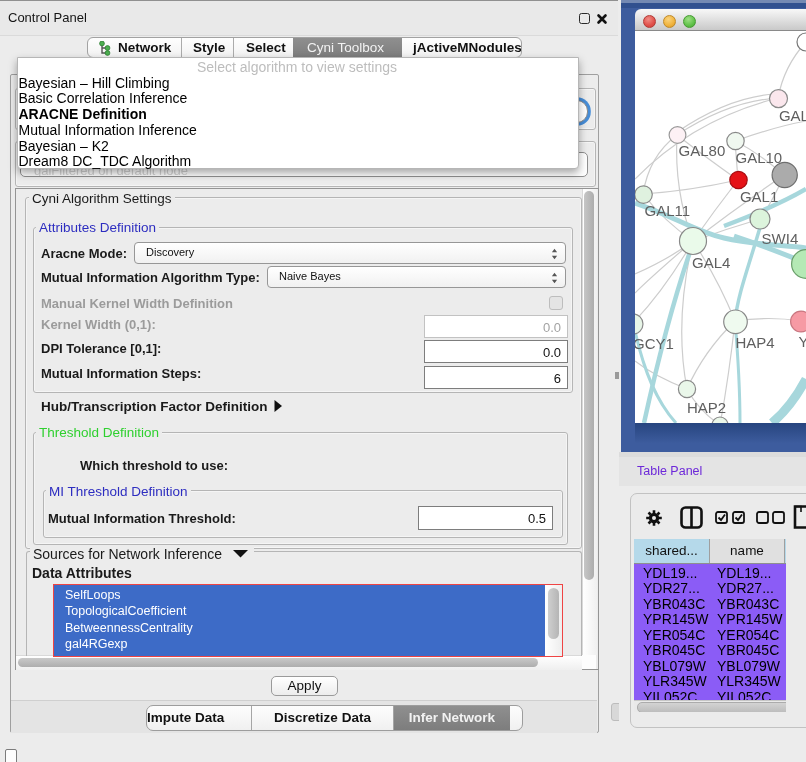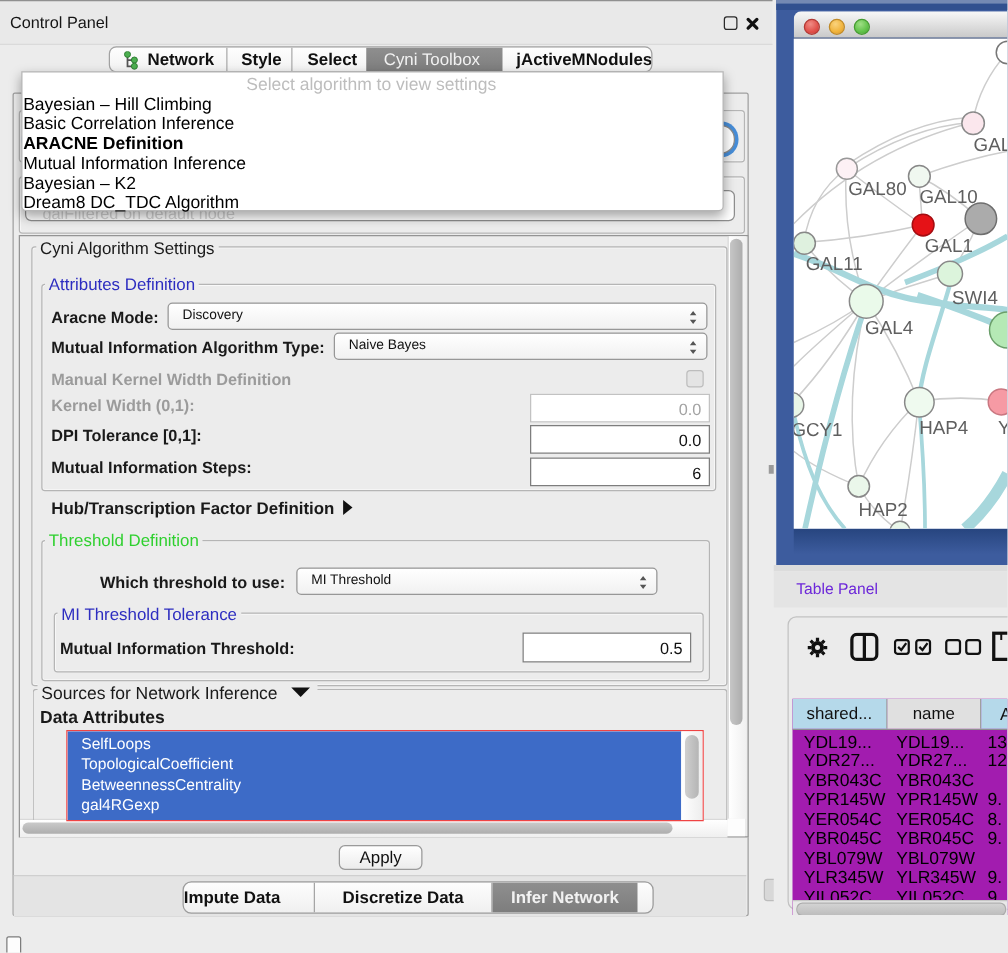--- a/index.html
+++ b/index.html
@@ -93,29 +93,23 @@
 
 <div class="ab lbl" style="left:41px;top:399px;font-size:13.5px;">Hub/Transcription Factor Definition</div>
 <svg class="ab" style="left:273px;top:399px;" width="10" height="14" viewBox="0 0 10 14">
       <path d="M1.5 1 L9 7 L1.5 13 Z" fill="#111"></path>
     </svg>
 
 <div class="ab frame" style="left:33px;top:432px;width:533px;height:111px;"></div>
 <div class="ab ftit" style="left:36px;top:424.5px;color:#2fd02f;">Threshold Definition</div>
 
 <div class="ab lbl" style="left:80px;top:458px;">Which threshold to use:</div>
-<div class="ab combo" style="left:237px;top:454px;width:287px;height:20px;">
-      <span class="ct">MI Threshold</span>
- <svg class="spin" width="8" height="14" viewBox="0 0 8 14">
-        <path d="M4 1 L7 5 L1 5 Z M4 13 L7 9 L1 9 Z" fill="#555"></path>
-      </svg>
-    </div>
 
 <div class="ab frame" style="left:43px;top:490px;width:518px;height:46px;"></div>
-<div class="ab ftit" style="left:46px;top:484px;color:#2d2dc0;">MI Threshold Tolerance</div>
+<div class="ab ftit" style="left:46px;top:484px;color:#2d2dc0;">MI Threshold Definition</div>
 
 <div class="ab lbl" style="left:48px;top:511px;">Mutual Information Threshold:</div>
 <div class="ab field" style="left:418px;top:506px;width:133px;height:22px;">
       <span class="fieldtxt">0.5</span>
     </div>
 
 <div class="ab" style="left:26px;top:551px;width:554px;height:104px;border:1px solid #b5b5b5;border-bottom:none;border-radius:3px 3px 0 0;"></div>
 <div class="ab ftit" style="left:30px;top:546px;font-size:14px;">Sources for Network Inference</div>
 <div class="ab" style="left:224px;top:547px;width:30px;height:12px;background:#ececec;"></div>
     <svg class="ab" style="left:232px;top:549px;" width="17" height="9" viewBox="0 0 17 9">
@@ -279,21 +273,21 @@
 </svg>
 <svg class="ab" style="left:756px;top:511px;" width="30" height="13" viewBox="0 0 30 13">
   <rect x="1" y="1" width="11" height="11" rx="2" fill="none" stroke="#111" stroke-width="1.8"></rect>
   <rect x="17" y="1" width="11" height="11" rx="2" fill="none" stroke="#111" stroke-width="1.8"></rect>
 </svg>
 <svg class="ab" style="left:793px;top:505px;" width="13" height="24" viewBox="0 0 13 24">
   <path d="M2 1.5 H16 V22.5 H2 Z" fill="none" stroke="#111" stroke-width="2.6"></path>
   <path d="M2 1.5 L8 1.5 L8 7" fill="none" stroke="#111" stroke-width="1.6"></path>
 </svg>
 
-<div class="ab" style="left:634px;top:539px;width:172px;height:173px;background:#a21caf;overflow:hidden;margin-top:20px;">
+<div class="ab" style="left:634px;top:539px;width:152px;height:173px;background:#8b5cf6;overflow:hidden;">
 
   <div style="position:absolute;left:0;top:0;width:172px;height:24px;border-bottom:1px solid #8f8f8f;"></div>
   <div style="position:absolute;left:0;top:0;width:75px;height:24px;background:#b5d9ea;border-right:1px solid #9f9f9f;text-align:center;font-size:13.5px;line-height:24px;color:#111;">shared...</div>
   <div style="position:absolute;left:76px;top:0;width:74px;height:24px;background:#e0e0e0;border-right:1px solid #9f9f9f;text-align:center;font-size:13.5px;line-height:24px;color:#111;">name</div>
   <div style="position:absolute;left:151px;top:0;width:21px;height:24px;background:#b5d9ea;font-size:14px;line-height:24px;color:#111;padding-left:15px;">A</div>
 
   <div style="position:absolute;left:9px;top:26.5px;font-size:14px;line-height:15.5px;color:#000;white-space:pre;">YDL19...
 YDR27...
 YBR043C
 YPR145W

